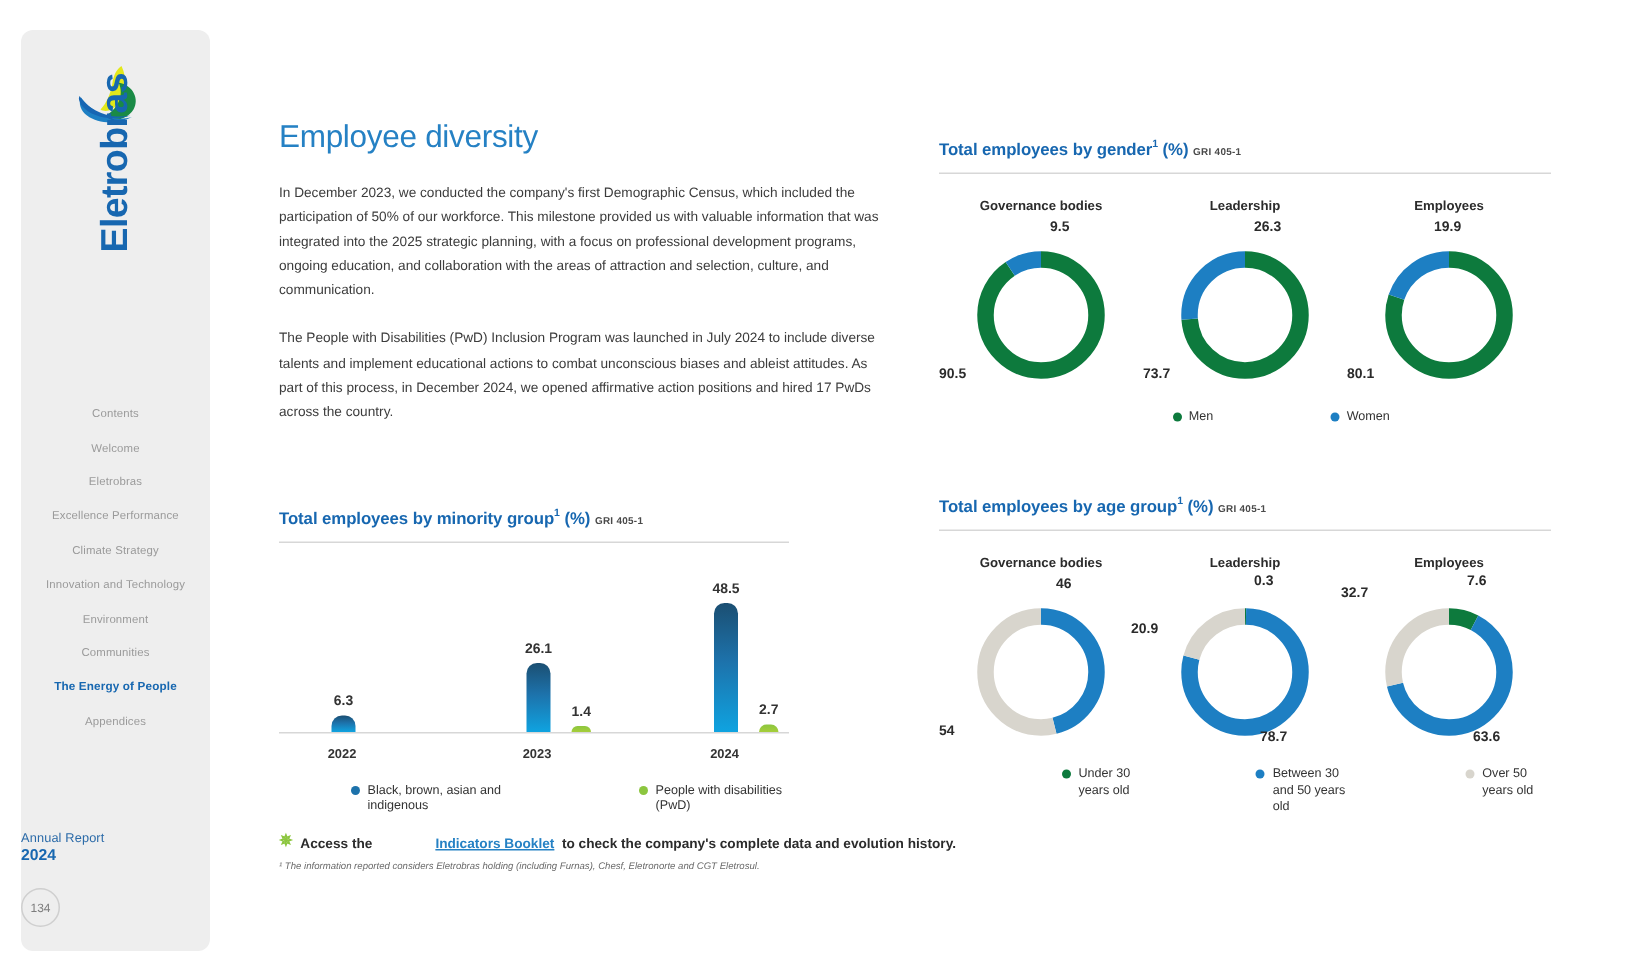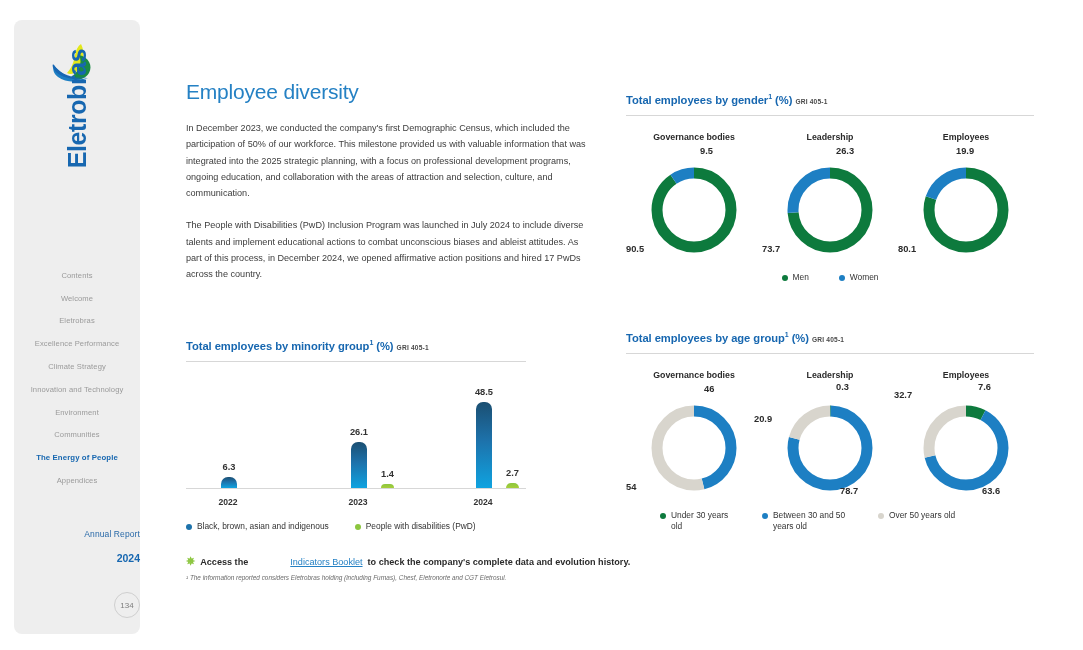--- a/index.html
+++ b/index.html
@@ -32,21 +32,21 @@
   .nav { margin-top: 52px; width: 100%; display:flex; flex-direction:column; align-items:center; }
   .nav-item {
     font-size: 7.6px; color: #9a9a9a; letter-spacing: .1px;
     text-align: center; padding: 6.9px 2px; width: 100%;
     white-space: nowrap; cursor: pointer;
   }
   .nav-item.active { color: #1767b0; font-weight: 700; font-size: 7.8px; }
 
   .sidebar-footer {
     position: absolute; bottom: 16px; left: 0; width: 100%;
-    display:flex; flex-direction:column; align-items:flex-end;gap:12px;
+    display:flex; flex-direction:column; align-items:flex-start;
   }
   .ar-label { font-size: 8.5px; color: #2a6aa8; letter-spacing: .1px; }
   .ar-year  { font-size: 10.5px; color: #1767b0; font-weight: 700; margin-top: 1px; }
   .page-num {
     margin-top: 16px; width: 26px; height: 26px; border-radius: 50%;
     border: 1px solid #cfcfcf; color: #7d7d7d; font-size: 8px;
     display:flex; align-items:center; justify-content:center;
   }
 
   
@@ -81,27 +81,27 @@
   .bar .val {
     position:absolute; left:50%; transform:translateX(-50%);
     top: -15px; font-size: 9.3px; font-weight: 700; color: #333;
     white-space: nowrap;
   }
   .bar-xlabel {
     position:absolute; bottom: 8px; font-size: 8.6px; font-weight: 700; color:#333;
     transform: translateX(-50%);
   }
   .legend { display:flex; gap: 26px; margin-top: 6px; }
-  .legend-item { display:flex; align-items:flex-start; gap:5px; font-size: 8.4px; color:#333; }
+  .legend-item { display:flex; align-items:flex-start; gap:5px; font-size: 8.4px; color:#333;margin-left:48px; }
   .dot { width:6px; height:6px; border-radius:50%; margin-top:3px; flex:none; }
 
   
   .footer-note { position:absolute; left:186px; top: 556px; width: 560px; }
   .booklet-line { display:flex; align-items:center; gap:5px; font-size:9.1px; font-weight:700; color:#2b2b2b; }
-  .booklet-line a { color:#2581c4; text-decoration: underline; font-weight:400;padding-left:37px; }
+  .booklet-line a { color:#2581c4; text-decoration: underline; font-weight:700;padding-left:37px; }
   .star { color:#8cc63f; font-size: 11px; line-height: 1; }
   .fine-print { margin-top: 7px; font-size: 6.4px; color:#6a6a6a; font-style: italic; }
 
   
   .right-col { position:absolute; left: 626px; top: 90px; width: 408px; }
   .right-col-2 { position:absolute; left: 626px; top: 328px; width: 408px; }
   .donut-row { display:flex; margin-top: 16px; }
   .donut-cell { width: 136px; position: relative; display:flex; flex-direction:column; align-items:center; }
   .donut-head { font-size: 8.8px; font-weight:700; color:#2b2b2b; }
   .donut-wrap { position: relative; width: 112px; height: 104px; margin-top: 16px; }

